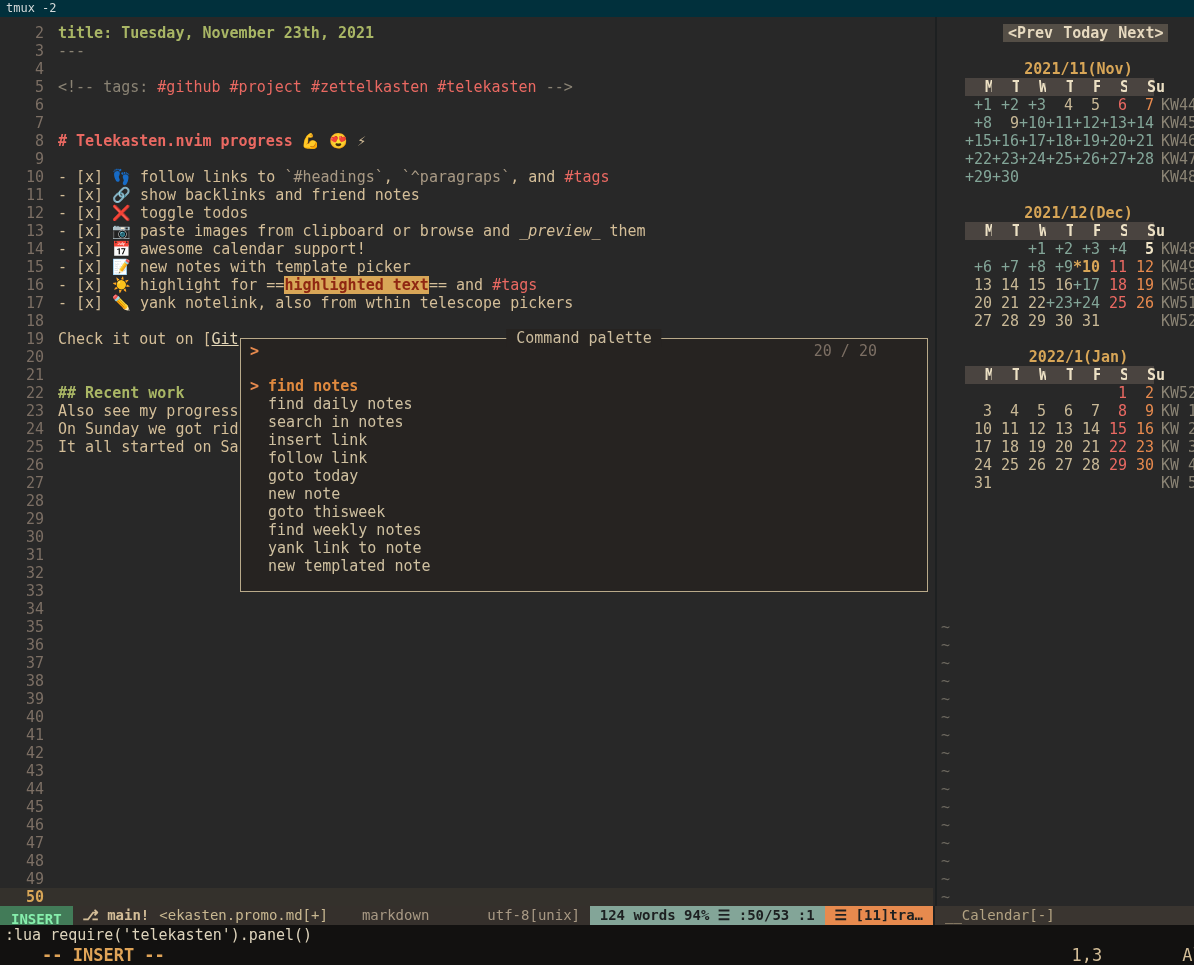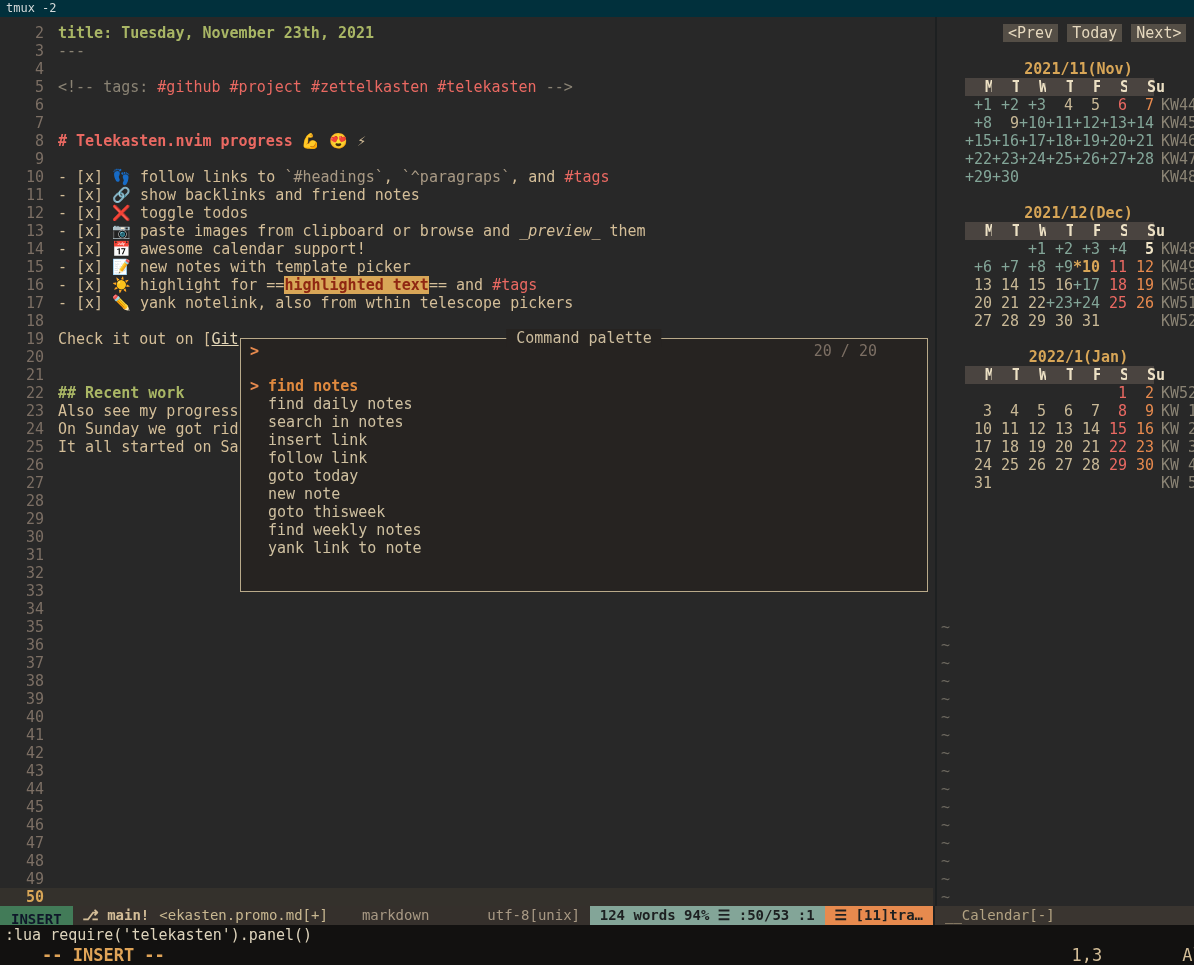--- a/index.html
+++ b/index.html
@@ -25,21 +25,21 @@
   .c-hl{background:#d8a657;color:#8f2712;font-weight:bold;}
   .c-emj{color:#d4be98;}
   .c-b{font-weight:bold;}
   .c-ital{font-style:italic;}
 
   .vscroll{position:absolute;left:948px;top:9px;width:9px;height:304px;background:#8a8173;border-radius:2px;}
 
   
   .calendar{position:absolute;left:935px;top:0;width:259px;height:889px;border-left:2px solid #1d2021;padding-top:7px;box-sizing:border-box;background:#282828;}
   .crow{height:18px;line-height:18px;font-size:15px;white-space:pre;padding-left:28px;color:#c8b896;}
-  .crow-nav{padding-left:66px;display:flex;gap:9px;}
+  .crow-nav{padding-left:66px;display:flex;gap:0;font-weight:bold;}
   .chip{background:#544e46;color:#e6d9bf;padding:0 5px;height:18px;display:inline-block;}
   .mtitle{display:inline-block;width:227px;text-align:center;color:#d8a657;font-weight:bold;}
   .cell{display:inline-block;width:27px;text-align:right;}
   .hcell{display:inline-block;width:27px;background:#4a4440;color:#ece0c4;font-weight:bold;text-align:left;padding-left:20px;box-sizing:border-box;}
   .kw{display:inline-block;width:40px;margin-left:2px;color:#8a8374;text-align:left;padding-left:5px;box-sizing:border-box;}
   .d-day{color:#c8b896;}
   .d-note{color:#83a598;}
   .d-sat{color:#ea6962;}
   .d-sun{color:#e78a4e;}
   .d-today{color:#d8a657;font-weight:bold;}
@@ -53,21 +53,21 @@
   .pcaret{color:#e78a4e;font-weight:bold;}
   .pcount{margin-left:auto;margin-right:42px;color:#7c6f64;}
   .pblank{height:18px;}
   .pitem{height:18px;line-height:18px;padding-left:9px;font-size:15px;color:#cfc0a0;white-space:pre;}
   .pitem .icaret{display:inline-block;width:18px;color:#e78a4e;font-weight:bold;}
   .pitem.sel{color:#e08a3f;font-weight:bold;}
 
   
   .statusline{position:absolute;top:906px;left:0;width:1194px;height:19px;display:flex;font-size:14px;line-height:19px;background:#35302c;white-space:pre;}
   .sl-left{width:933px;display:flex;flex:none;}
-  .sl-mode{background:#427b58;color:#0f172a;font-weight:bold;padding:4px 11px;}
+  .sl-mode{background:#427b58;color:#86efac;font-weight:bold;padding:4px 11px;}
   .sl-branch{padding:0 10px;color:#d4be98;font-weight:bold;}
   .sl-file{color:#c9b891;padding-right:8px;}
   .sl-ft{color:#a89984;margin-left:26px;}
   .sl-enc{color:#a89984;margin-left:58px;}
   .sl-sp{flex:1;}
   .sl-stats{background:#83a598;color:#1d2021;font-weight:bold;padding:0 10px;}
   .sl-buf{background:#e78a4e;color:#1d2021;font-weight:bold;padding:0 10px;}
   .sl-cal{width:293px;flex:none;background:#3a3530;color:#b3a383;padding-left:10px;border-left:2px solid #1d2021;box-sizing:border-box;}
 
   
@@ -205,20 +205,21 @@
         <div class="pitem sel"><span class="icaret">&gt;</span><span>find notes</span></div>
         <div class="pitem"><span class="icaret"></span><span>find daily notes</span></div>
         <div class="pitem"><span class="icaret"></span><span>search in notes</span></div>
         <div class="pitem"><span class="icaret"></span><span>insert link</span></div>
         <div class="pitem"><span class="icaret"></span><span>follow link</span></div>
         <div class="pitem"><span class="icaret"></span><span>goto today</span></div>
         <div class="pitem"><span class="icaret"></span><span>new note</span></div>
         <div class="pitem"><span class="icaret"></span><span>goto thisweek</span></div>
         <div class="pitem"><span class="icaret"></span><span>find weekly notes</span></div>
         <div class="pitem"><span class="icaret"></span><span>yank link to note</span></div>
+        <div class="pitem"><span class="icaret"></span><span>new templated note</span></div>
       </div>
   </div>
 
 </div>
 
 <div class="statusline">
   <div class="sl-left">
     <span class="sl-mode">INSERT</span>
     <span class="sl-branch"><span>⎇</span> <span>main!</span></span>
     <span class="sl-file">&lt;ekasten.promo.md[+]</span>

